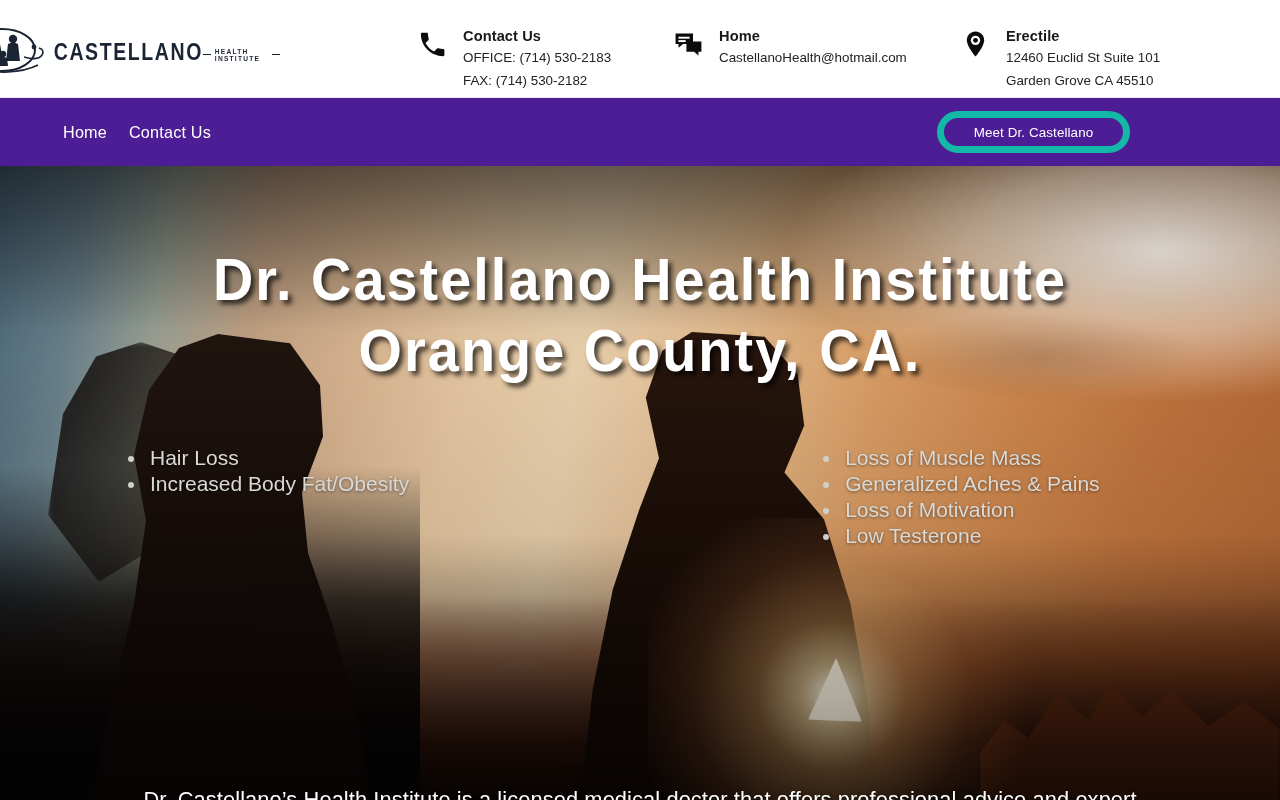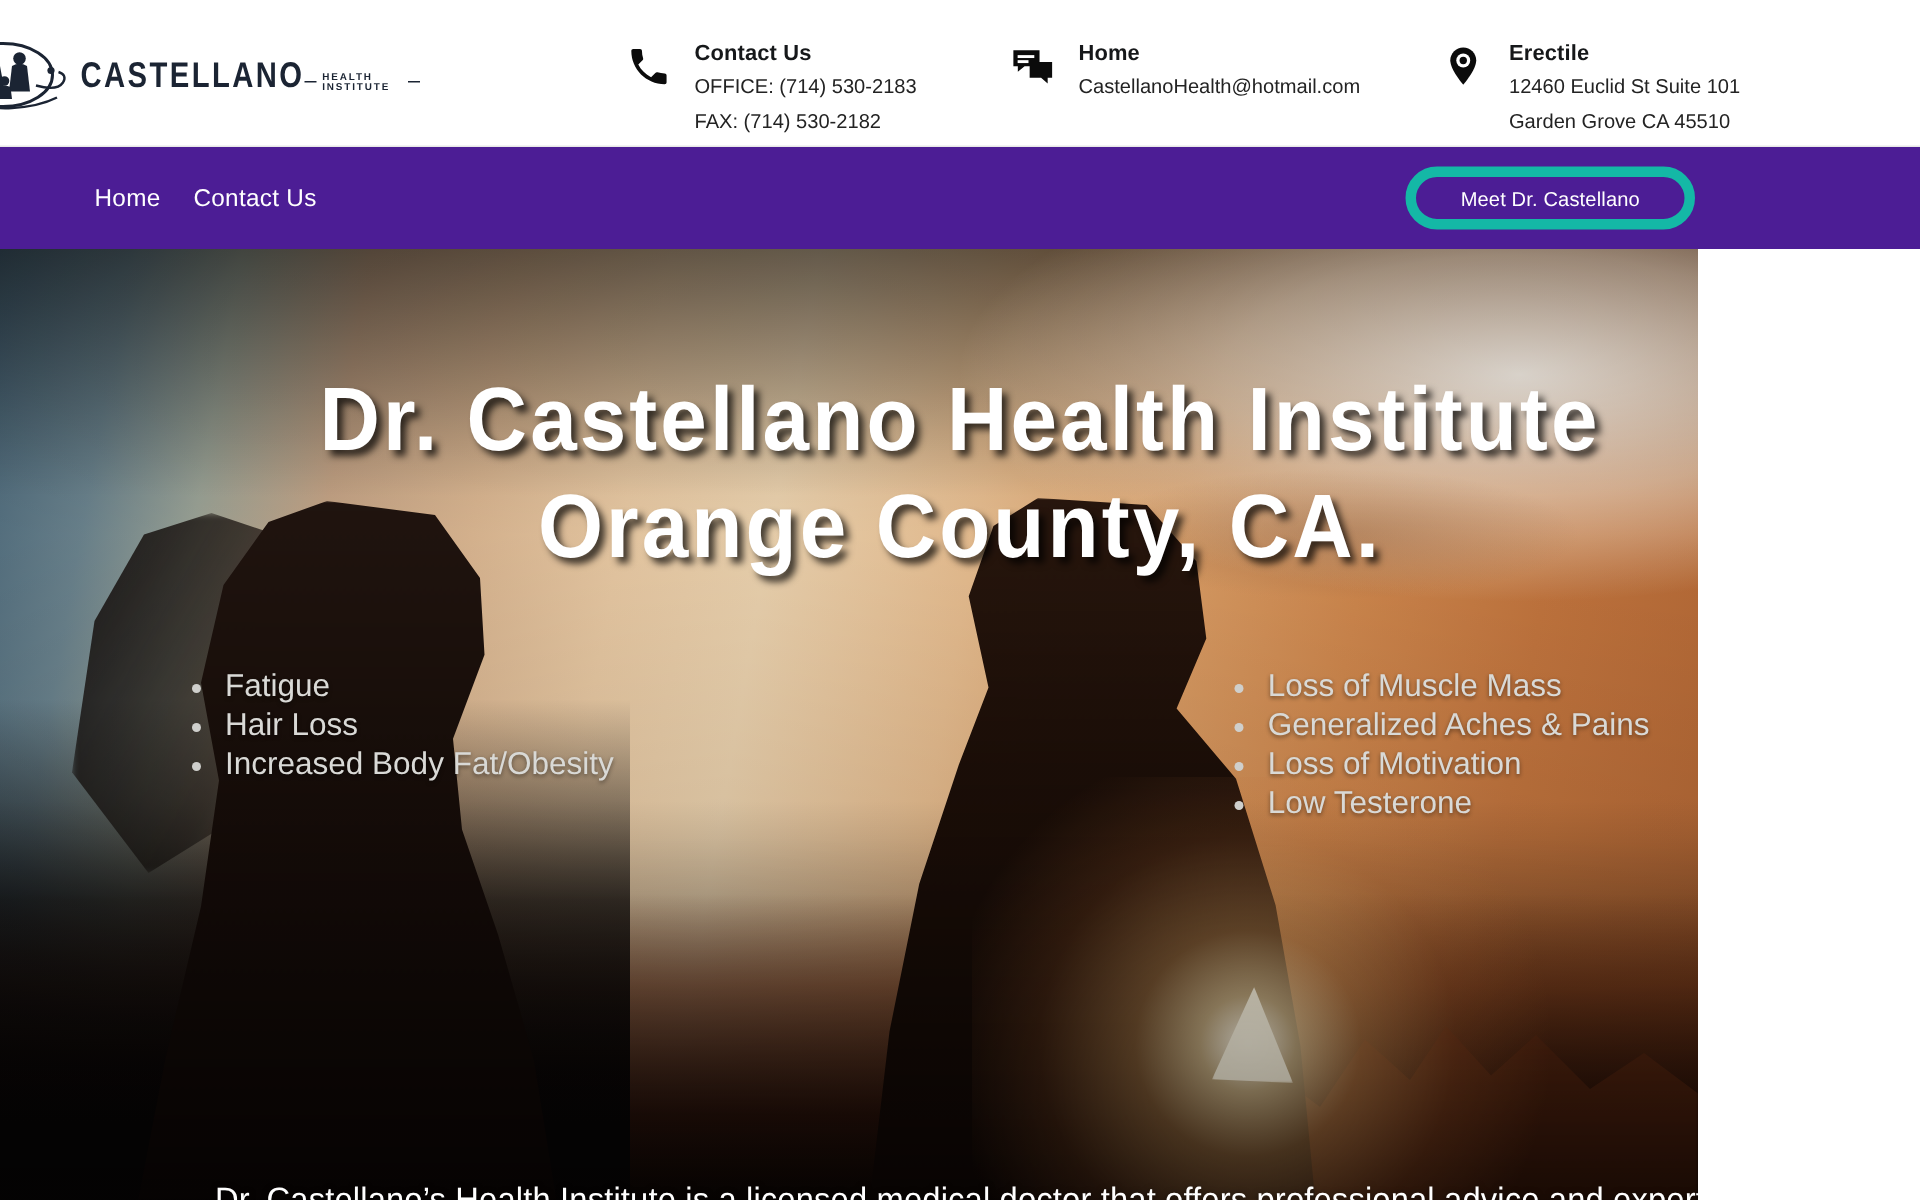--- a/index.html
+++ b/index.html
@@ -59,21 +59,21 @@
   .nav-cta{
     position:absolute; right:150px; top:50%; transform:translateY(-50%);
     width:193px; height:42px; border:7px solid #14b8a6; border-radius:22px;
     background:transparent; color:#ffffff; font-size:13.4px;
     display:flex; align-items:center; justify-content:center; cursor:pointer;
     font-family:"Liberation Sans", sans-serif; letter-spacing:.1px;
   }
 
   
   .hero{
-    position:relative; width:1132px; height:634px; overflow:hidden;
+    position:relative; width:1280px; height:634px; overflow:hidden;
     background:#120a06;
   }
   .hero-bg{ position:absolute; inset:0; }
   .bgl{ position:absolute; }
 
   
   .sky{
     inset:0;
     background:
       linear-gradient(180deg, rgba(0,0,0,.50) 0%, rgba(0,0,0,0) 26%, rgba(0,0,0,0) 58%, rgba(0,0,0,.72) 100%),
@@ -279,21 +279,20 @@
 
   <div class="hero-content">
 
     <h1 class="hero-title">
       <div>Dr. Castellano Health Institute</div>
       <div>Orange County, CA.</div>
     </h1>
 
     <div class="sym-cols">
       <ul class="sym-list">
-        <li class="sym-item">Fatigue</li>
         <li class="sym-item">Hair Loss</li>
         <li class="sym-item">Increased Body Fat/Obesity</li>
       </ul>
       <ul class="sym-list">
         <li class="sym-item">Loss of Muscle Mass</li>
         <li class="sym-item">Generalized Aches &amp; Pains</li>
         <li class="sym-item">Loss of Motivation</li>
         <li class="sym-item">Low Testerone</li>
       </ul>
     </div>

